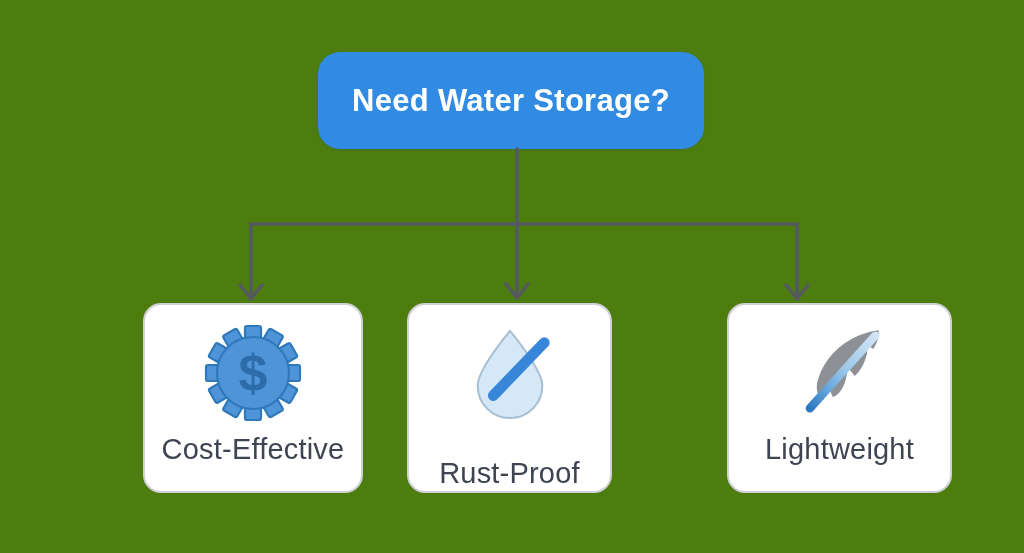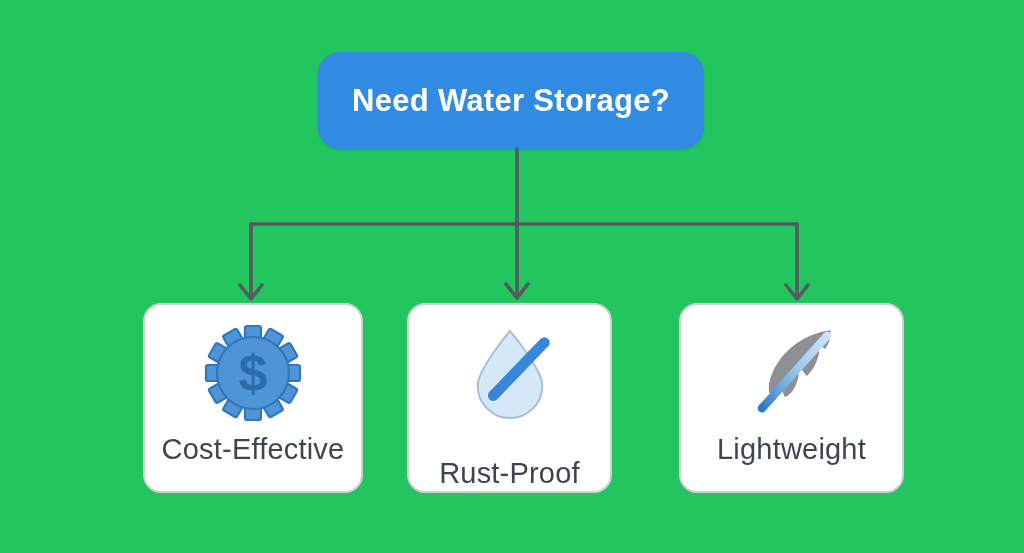--- a/index.html
+++ b/index.html
@@ -1,20 +1,20 @@
 <!DOCTYPE html>
 <html><head>
 <meta charset="utf-8">
 <style>
   html, body { margin: 0; padding: 0; background: #ffffff; }
   .stage {
     position: relative;
     width: 1024px;
     height: 553px;
-    background: #22c55e;
+    background: #4d7c0f;
     font-family: "Liberation Sans", "DejaVu Sans", sans-serif;
     overflow: hidden;
   }
   
   .root-node {
     position: absolute;
     left: 318px; top: 52px;
     width: 386px; height: 97px;
     background: #318be2;
     border-radius: 22px;
@@ -45,21 +45,21 @@
     border-radius: 18px;
     box-sizing: border-box;
     display: flex;
     flex-direction: column;
     align-items: center;
     justify-content: flex-start;
     padding-top: 16px;
   }
   .card-1 { left: 143px; width: 220px; }
   .card-2 { left: 407px; width: 205px; gap: 24px; }
-  .card-3 { left: 679px; width: 225px; }
+  .card-3 { left: 727px; width: 225px; }
   .card .icon-wrap {
     width: 104px; height: 104px;
     display: flex; align-items: center; justify-content: center;
   }
   .card .card-label {
     margin-top: 8px;
     color: #3e4452;
     font-size: 29px;
     font-weight: normal;
     letter-spacing: 0.2px;

